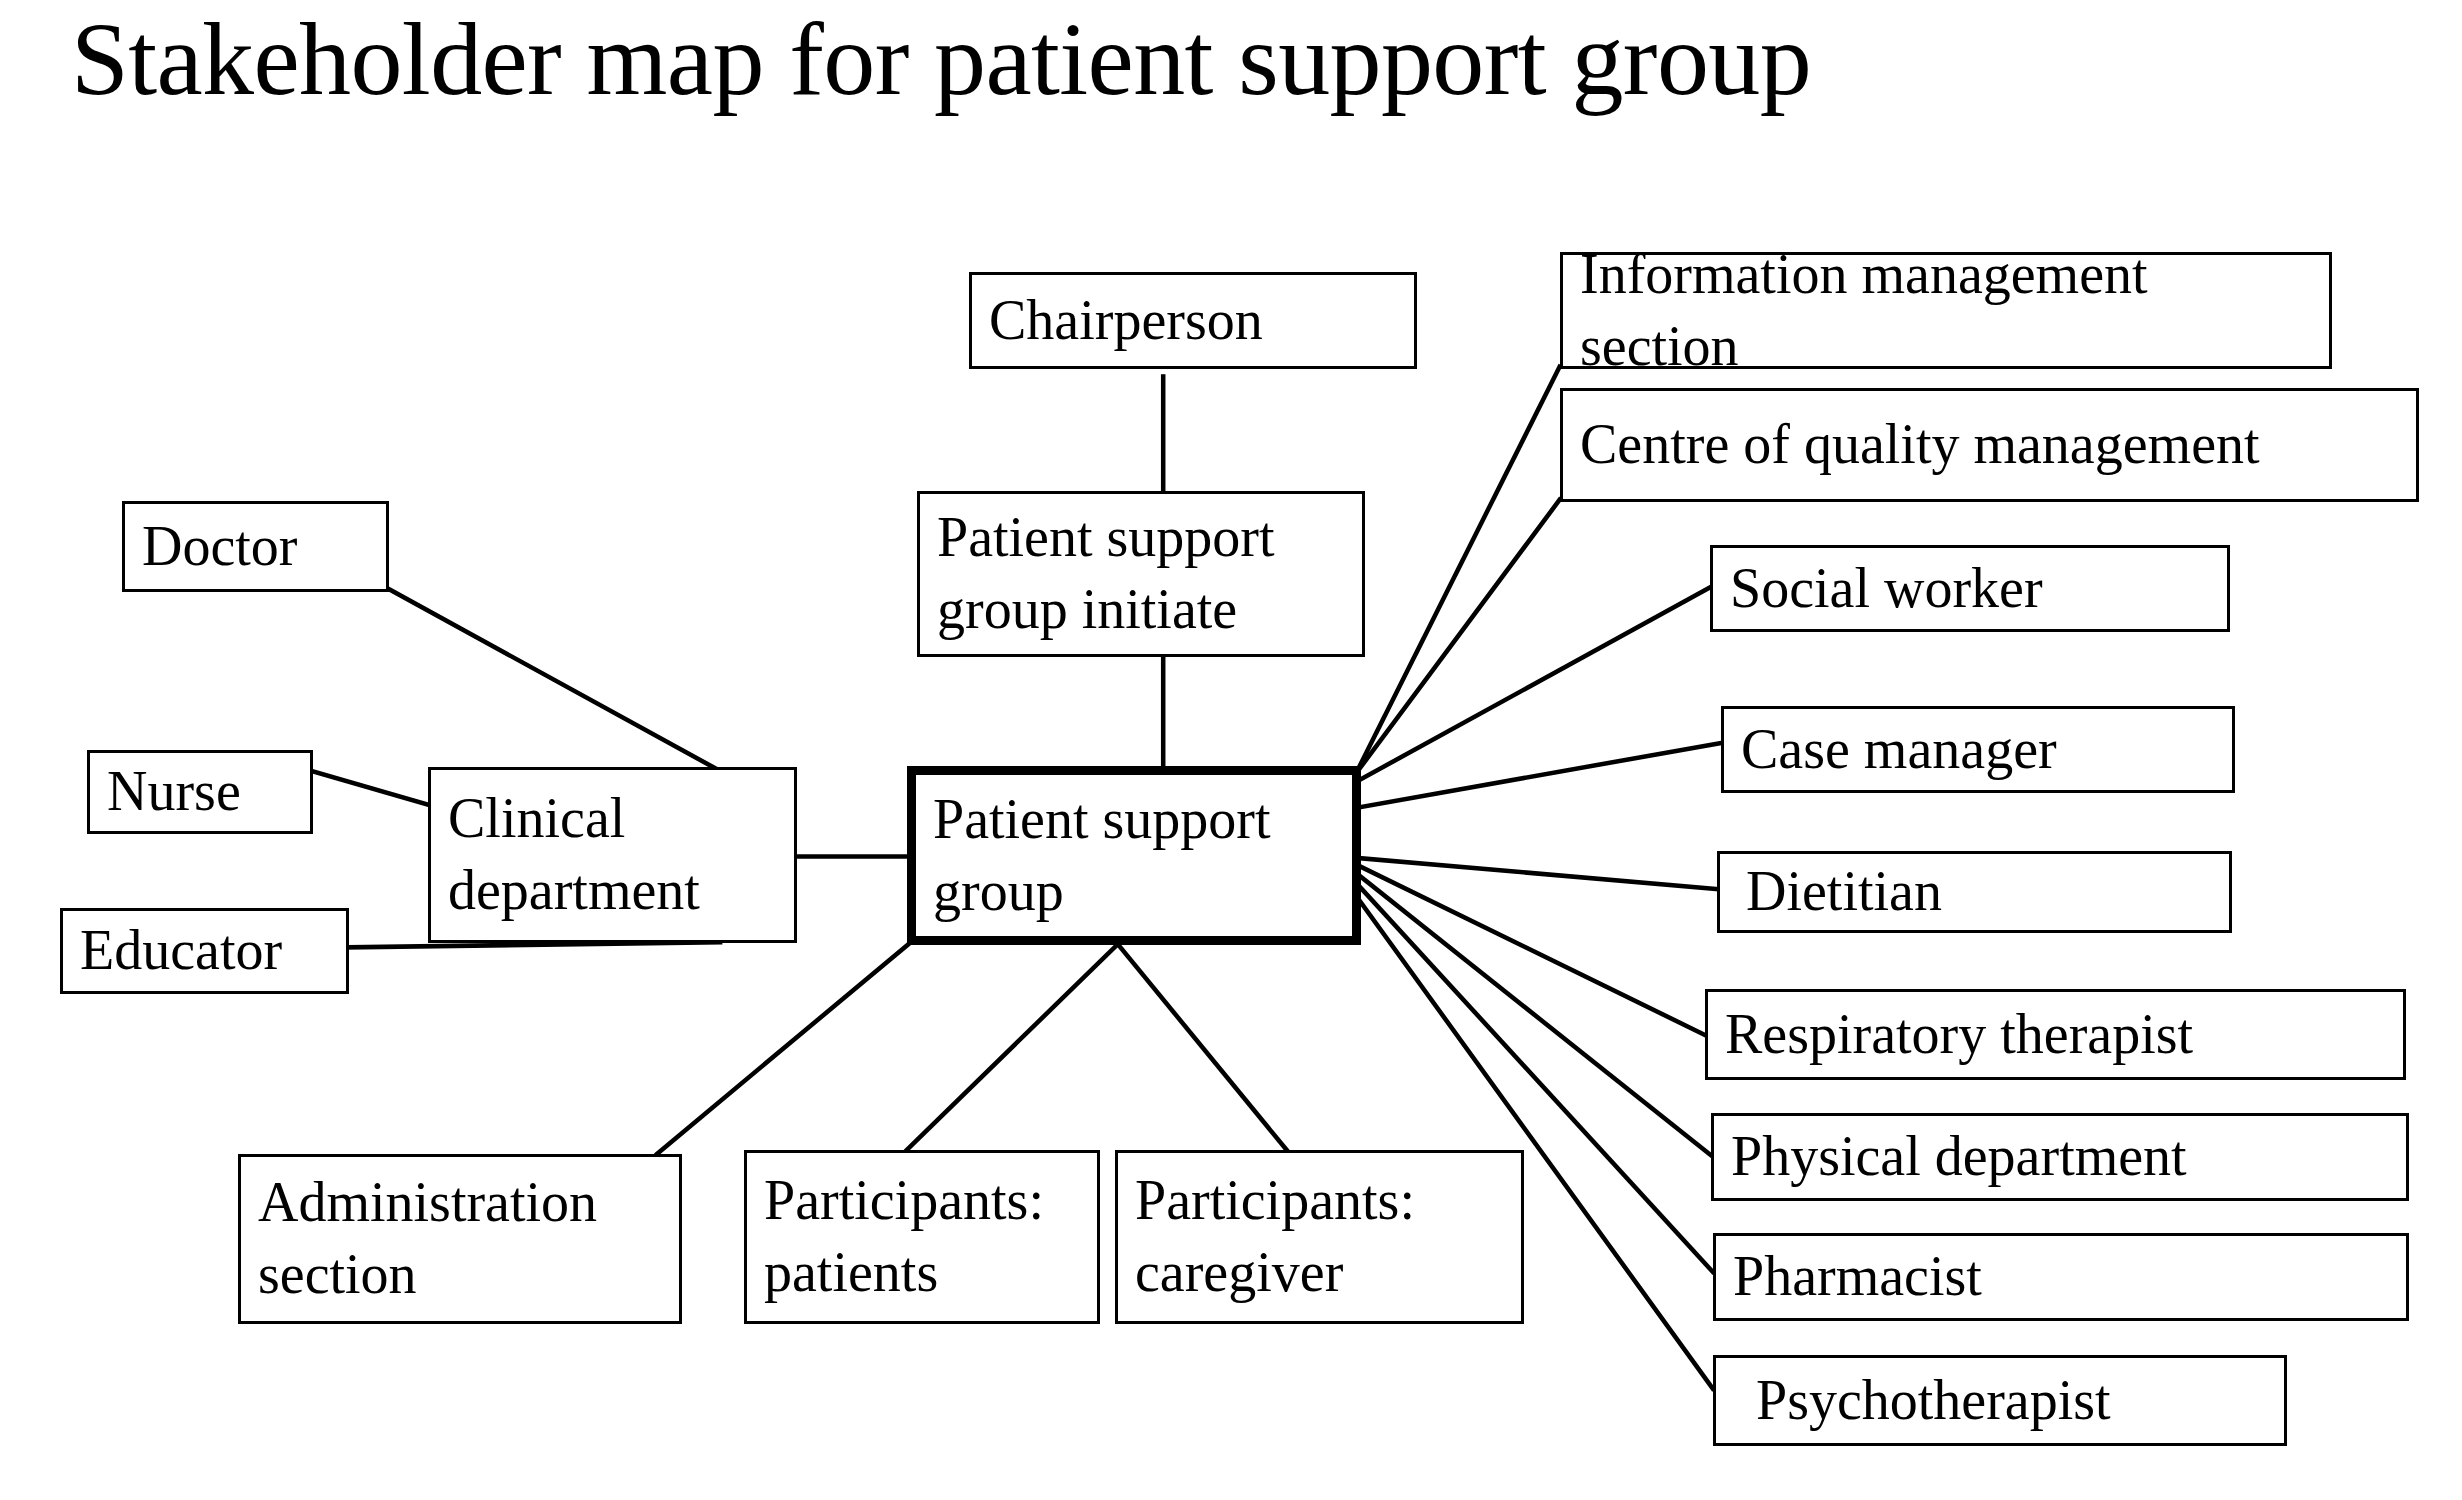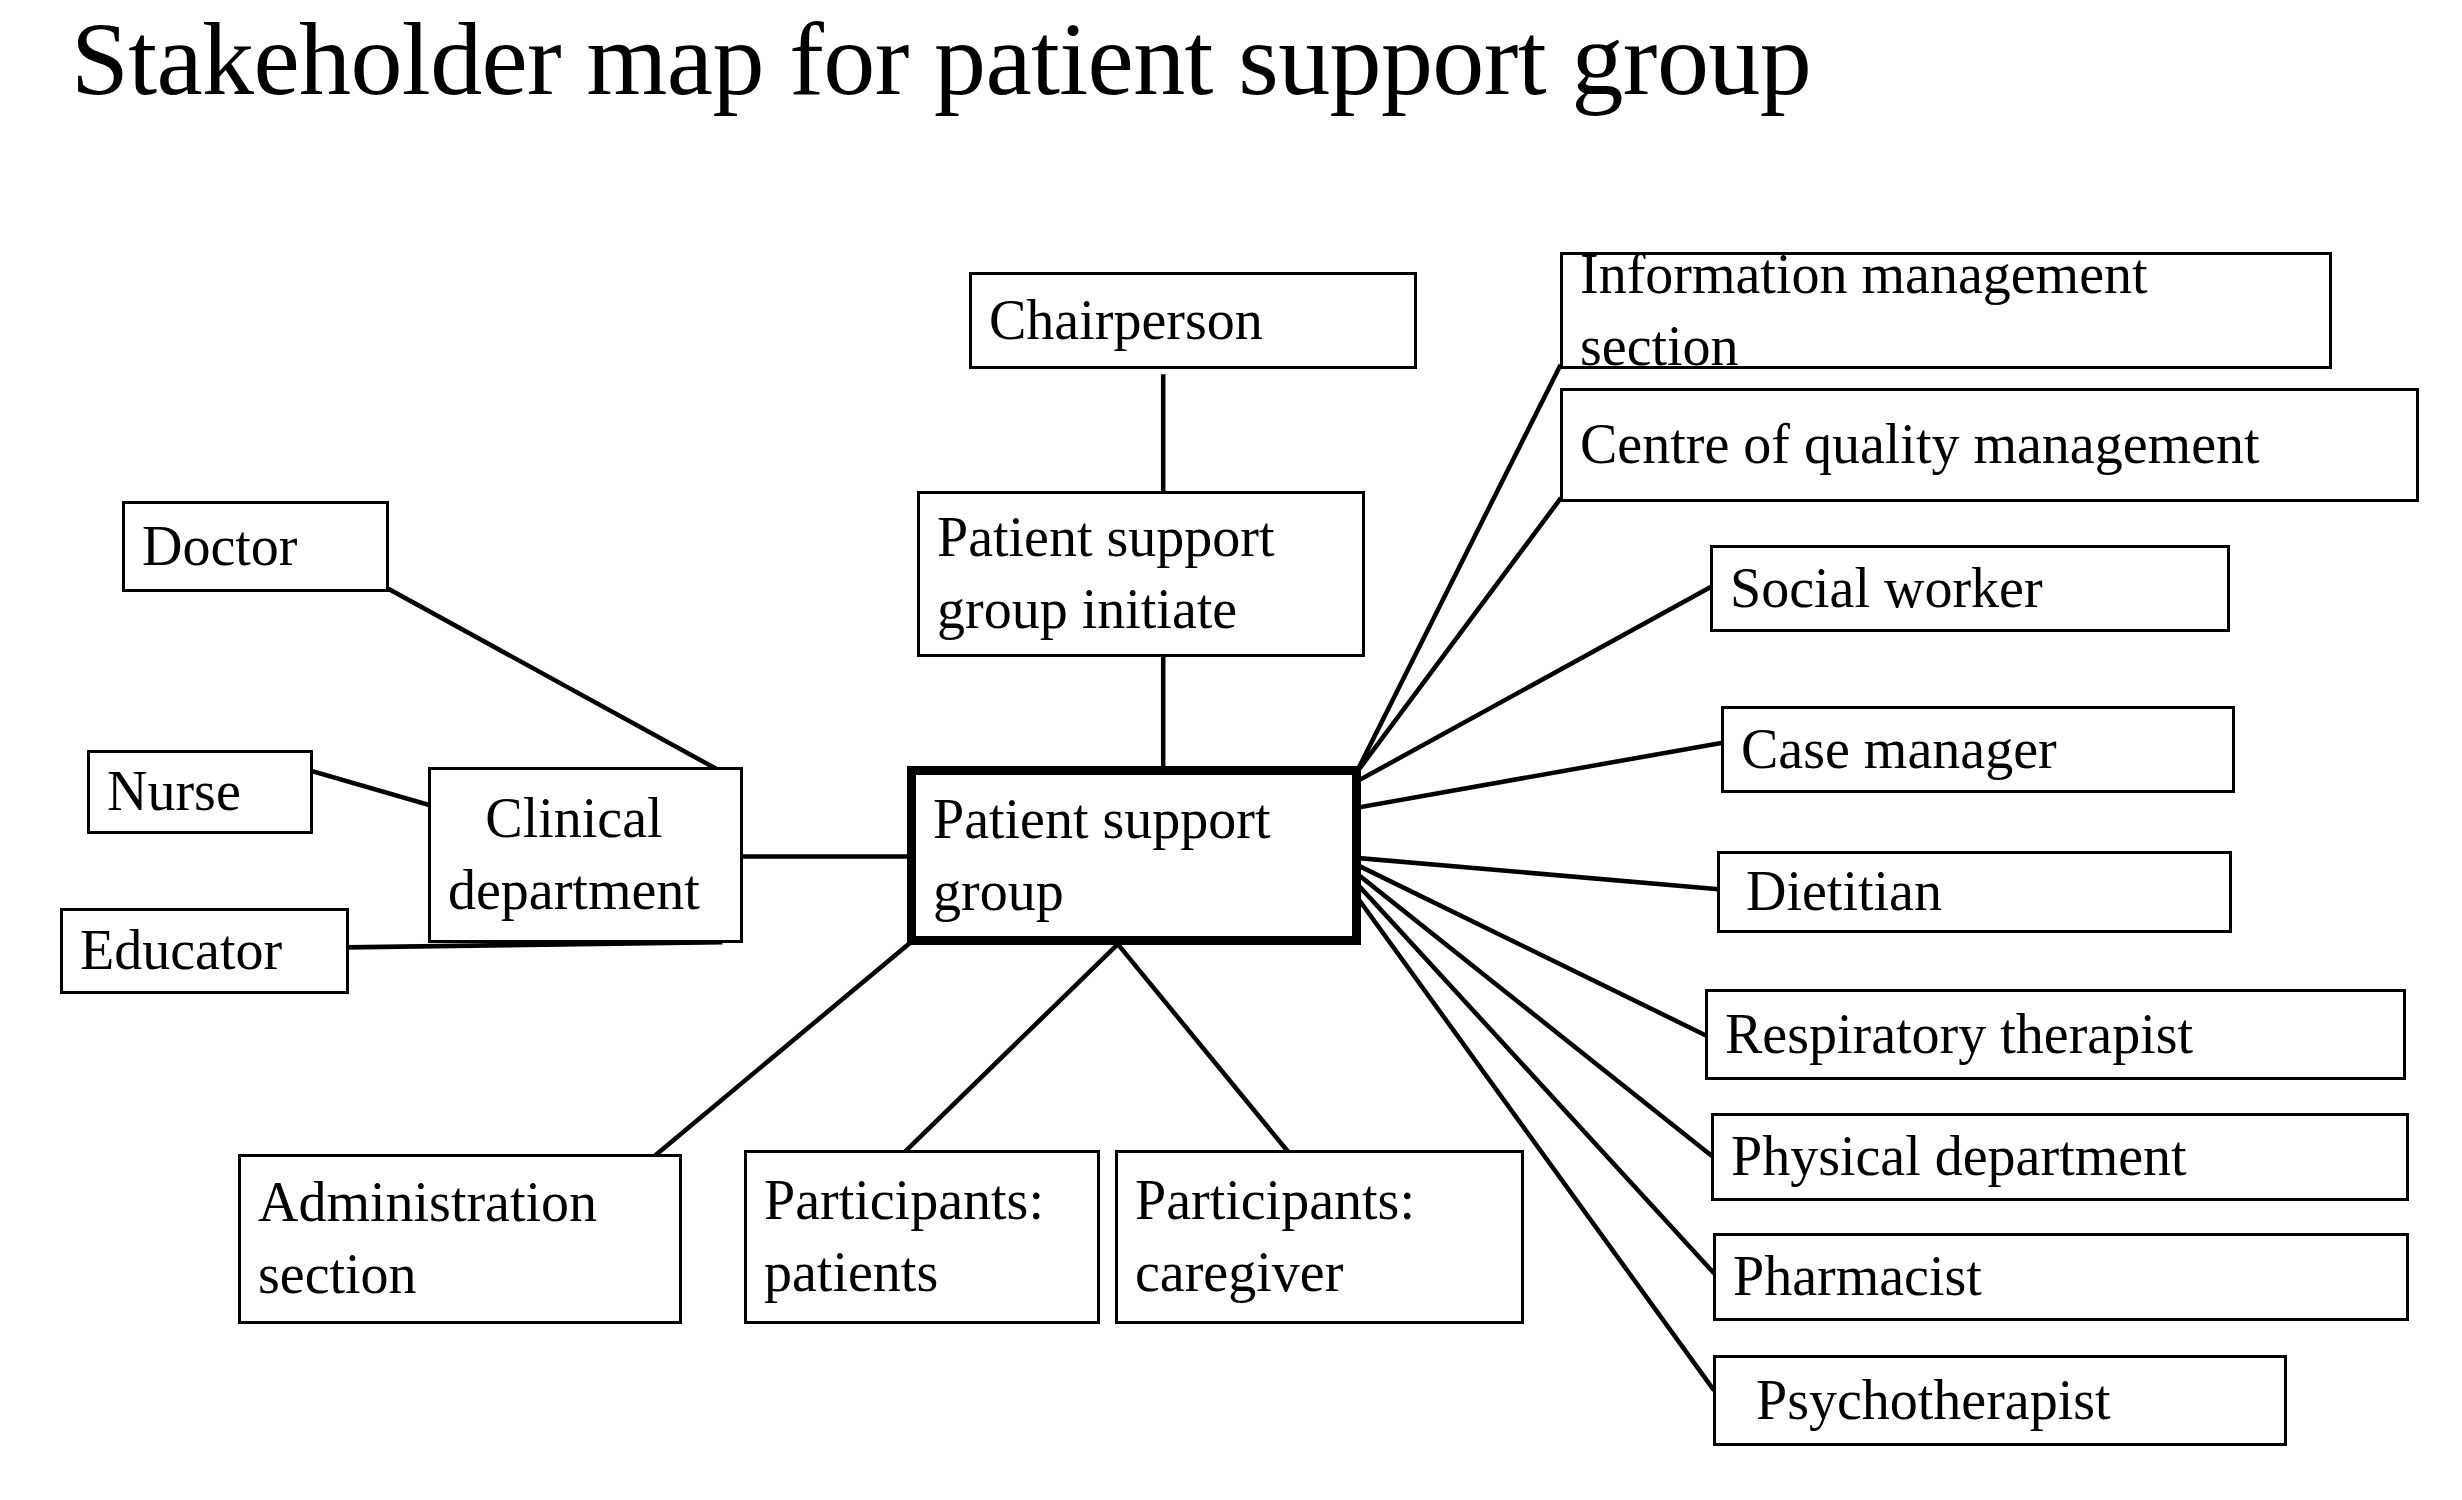--- a/index.html
+++ b/index.html
@@ -109,21 +109,21 @@
   </div>
 
   <div class="node" style="left:87px; top:734px; width:226px; height:84px;margin-top:16px;">
     <span class="node-label">Nurse</span>
   </div>
 
   <div class="node" style="left:60px; top:908px; width:289px; height:86px;">
     <span class="node-label">Educator</span>
   </div>
 
-  <div class="node" style="left:428px; top:767px; width:315px; height:176px;text-align:center;">
+  <div class="node" style="left:428px; top:767px; width:369px; height:176px;">
     <span class="node-label">Clinical
 department</span>
   </div>
 
   <div class="node central" style="left:907px; top:766px; width:454px; height:179px;">
     <span class="node-label">Patient support
 group</span>
   </div>
 
   <div class="node" style="left:1560px; top:252px; width:772px; height:117px;">

